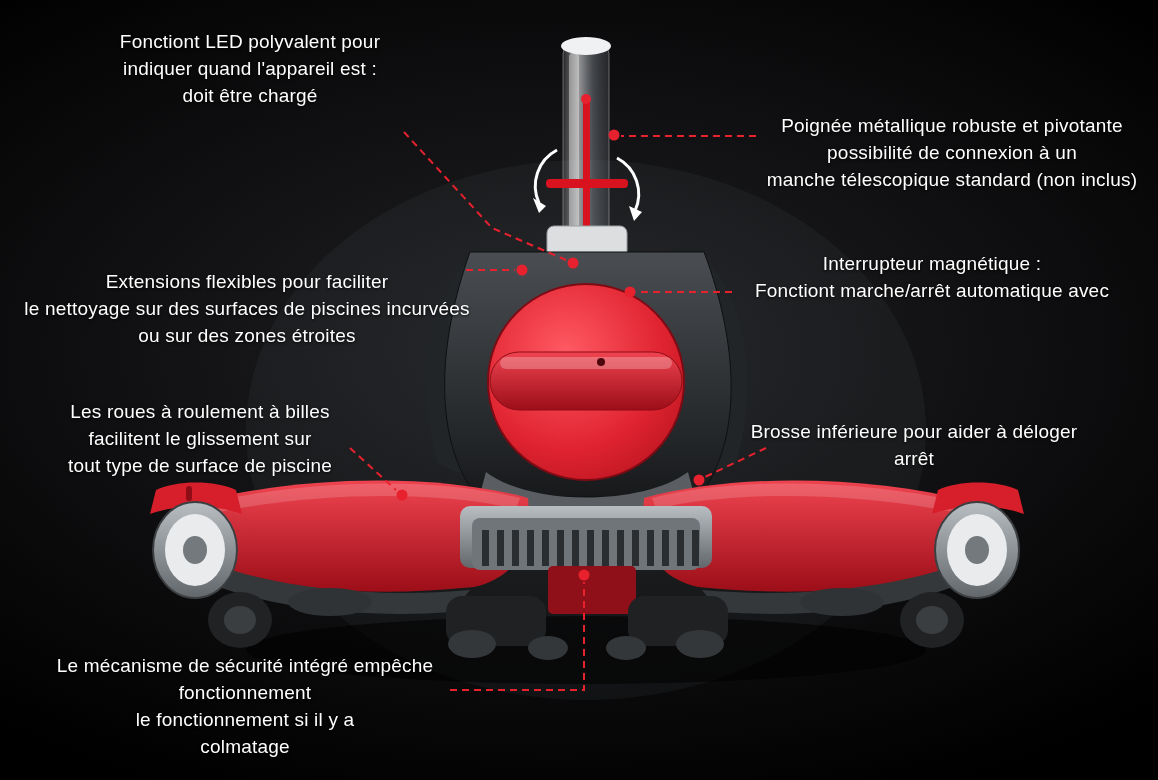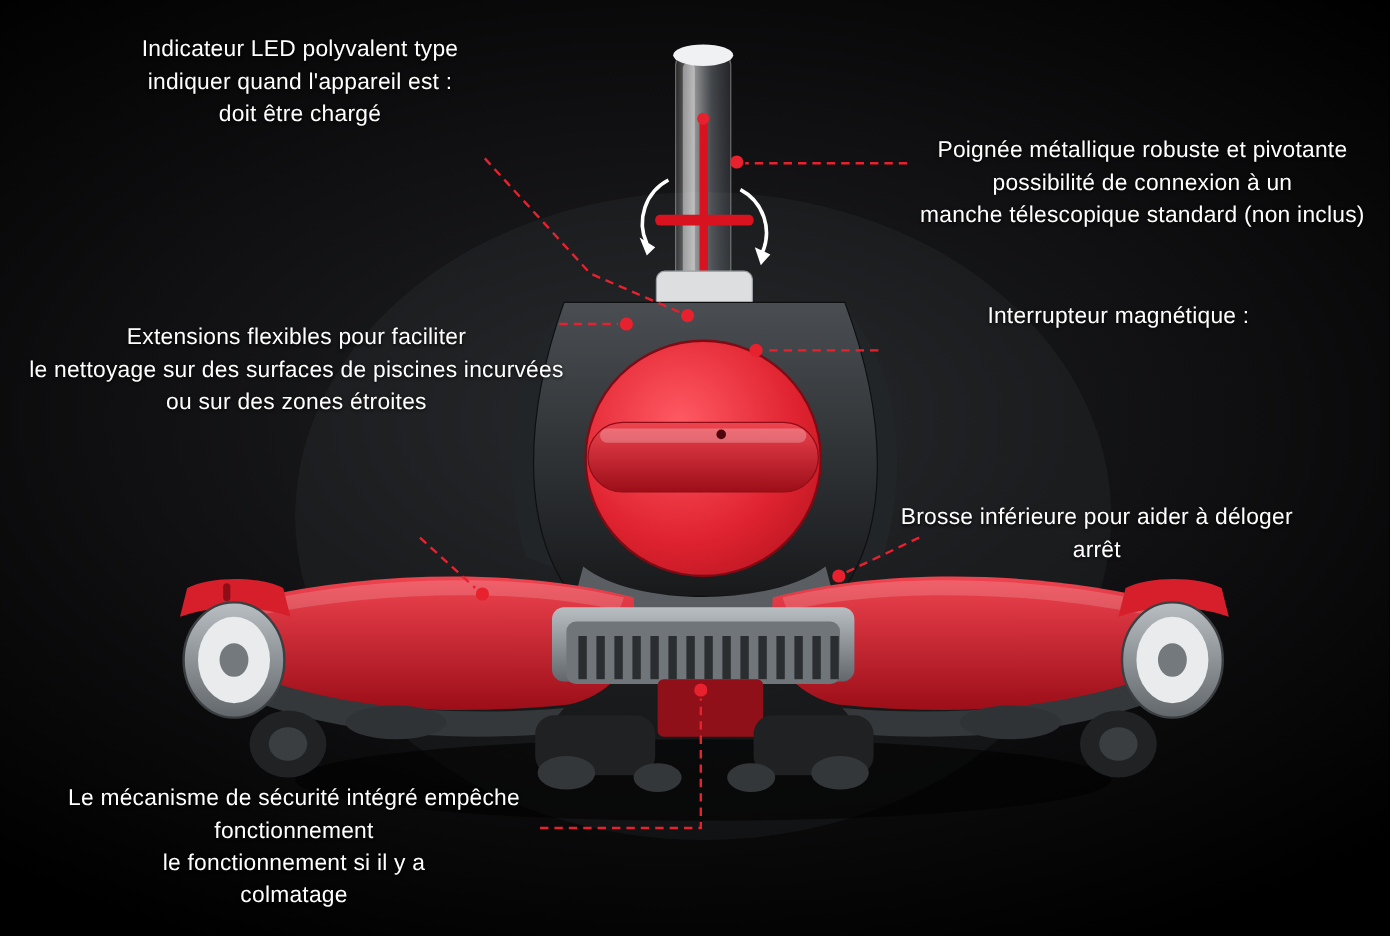--- a/index.html
+++ b/index.html
@@ -168,41 +168,47 @@
       <circle cx="614" cy="135" r="5.5"></circle>
       <circle cx="522" cy="270" r="5.5"></circle>
       <circle cx="630" cy="292" r="5.5"></circle>
       <circle cx="402" cy="495" r="5.5"></circle>
       <circle cx="699" cy="480" r="5.5"></circle>
       <circle cx="584" cy="575" r="5.5"></circle>
     </g>
   </svg>
 
   <div class="annotation" style="left:0px; top:28px; width:500px">
-    <div class="ln">Indicateur LED polyvalent type</div>
+    <div class="ln">Fonctiont LED polyvalent pour</div>
     <div class="ln">indiquer quand l'appareil est :</div>
     <div class="ln">doit être chargé</div>
   </div>
 
   <div class="annotation" style="left:0px; top:268px; width:494px">
     <div class="ln">Extensions flexibles pour faciliter</div>
     <div class="ln">le nettoyage sur des surfaces de piscines incurvées</div>
     <div class="ln">ou sur des zones étroites</div>
   </div>
 
   <div class="annotation" style="left:750px; top:112px; width:404px">
     <div class="ln">Poignée métallique robuste et pivotante</div>
     <div class="ln">possibilité de connexion à un</div>
     <div class="ln">manche télescopique standard (non inclus)</div>
   </div>
 
   <div class="annotation" style="left:730px; top:250px; width:404px">
     <div class="ln">Interrupteur magnétique :</div>
-  </div>
-
+    <div class="ln">Fonctiont marche/arrêt automatique avec</div>
+  </div>
+
+  <div class="annotation" style="left:40px; top:398px; width:320px">
+    <div class="ln">Les roues à roulement à billes</div>
+    <div class="ln">facilitent le glissement  sur</div>
+    <div class="ln">tout type de surface de piscine</div>
+  </div>
 
   <div class="annotation" style="left:722px; top:418px; width:384px">
     <div class="ln">Brosse inférieure pour aider à déloger</div>
     <div class="ln">arrêt</div>
   </div>
 
   <div class="annotation" style="left:35px; top:652px; width:420px">
     <div class="ln">Le mécanisme de sécurité intégré empêche</div>
     <div class="ln">fonctionnement</div>
     <div class="ln">le fonctionnement si il y a</div>

